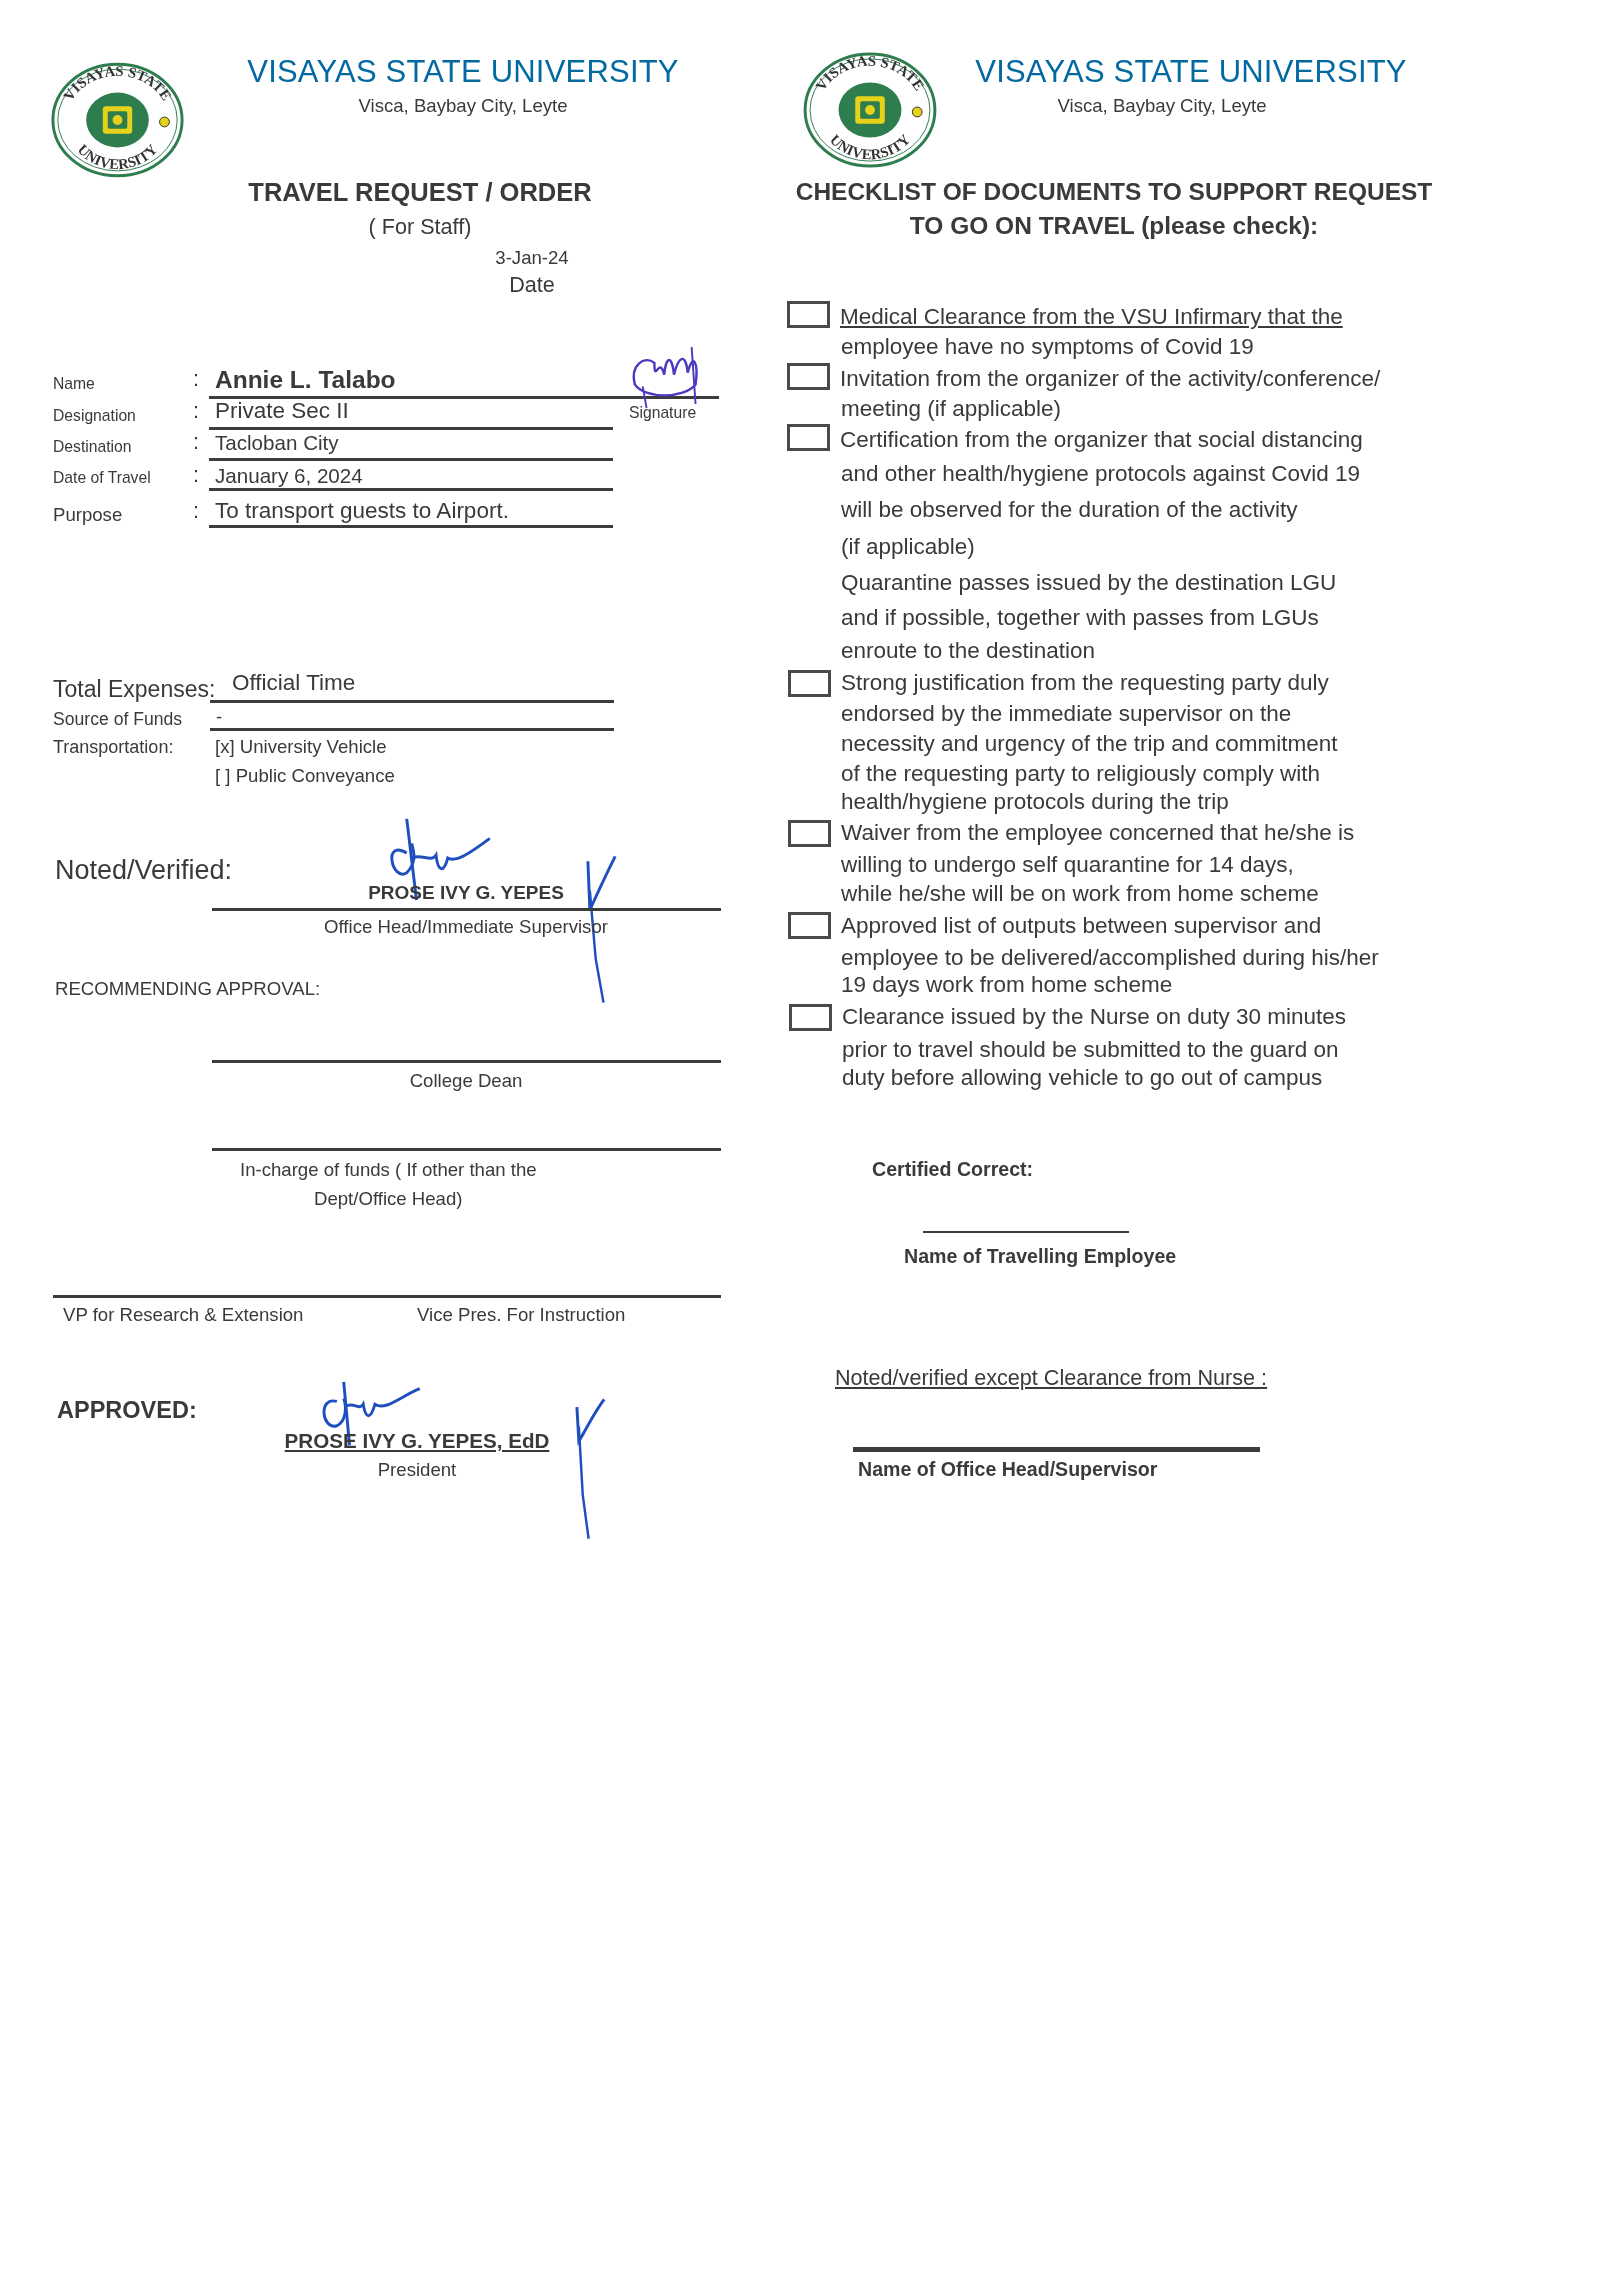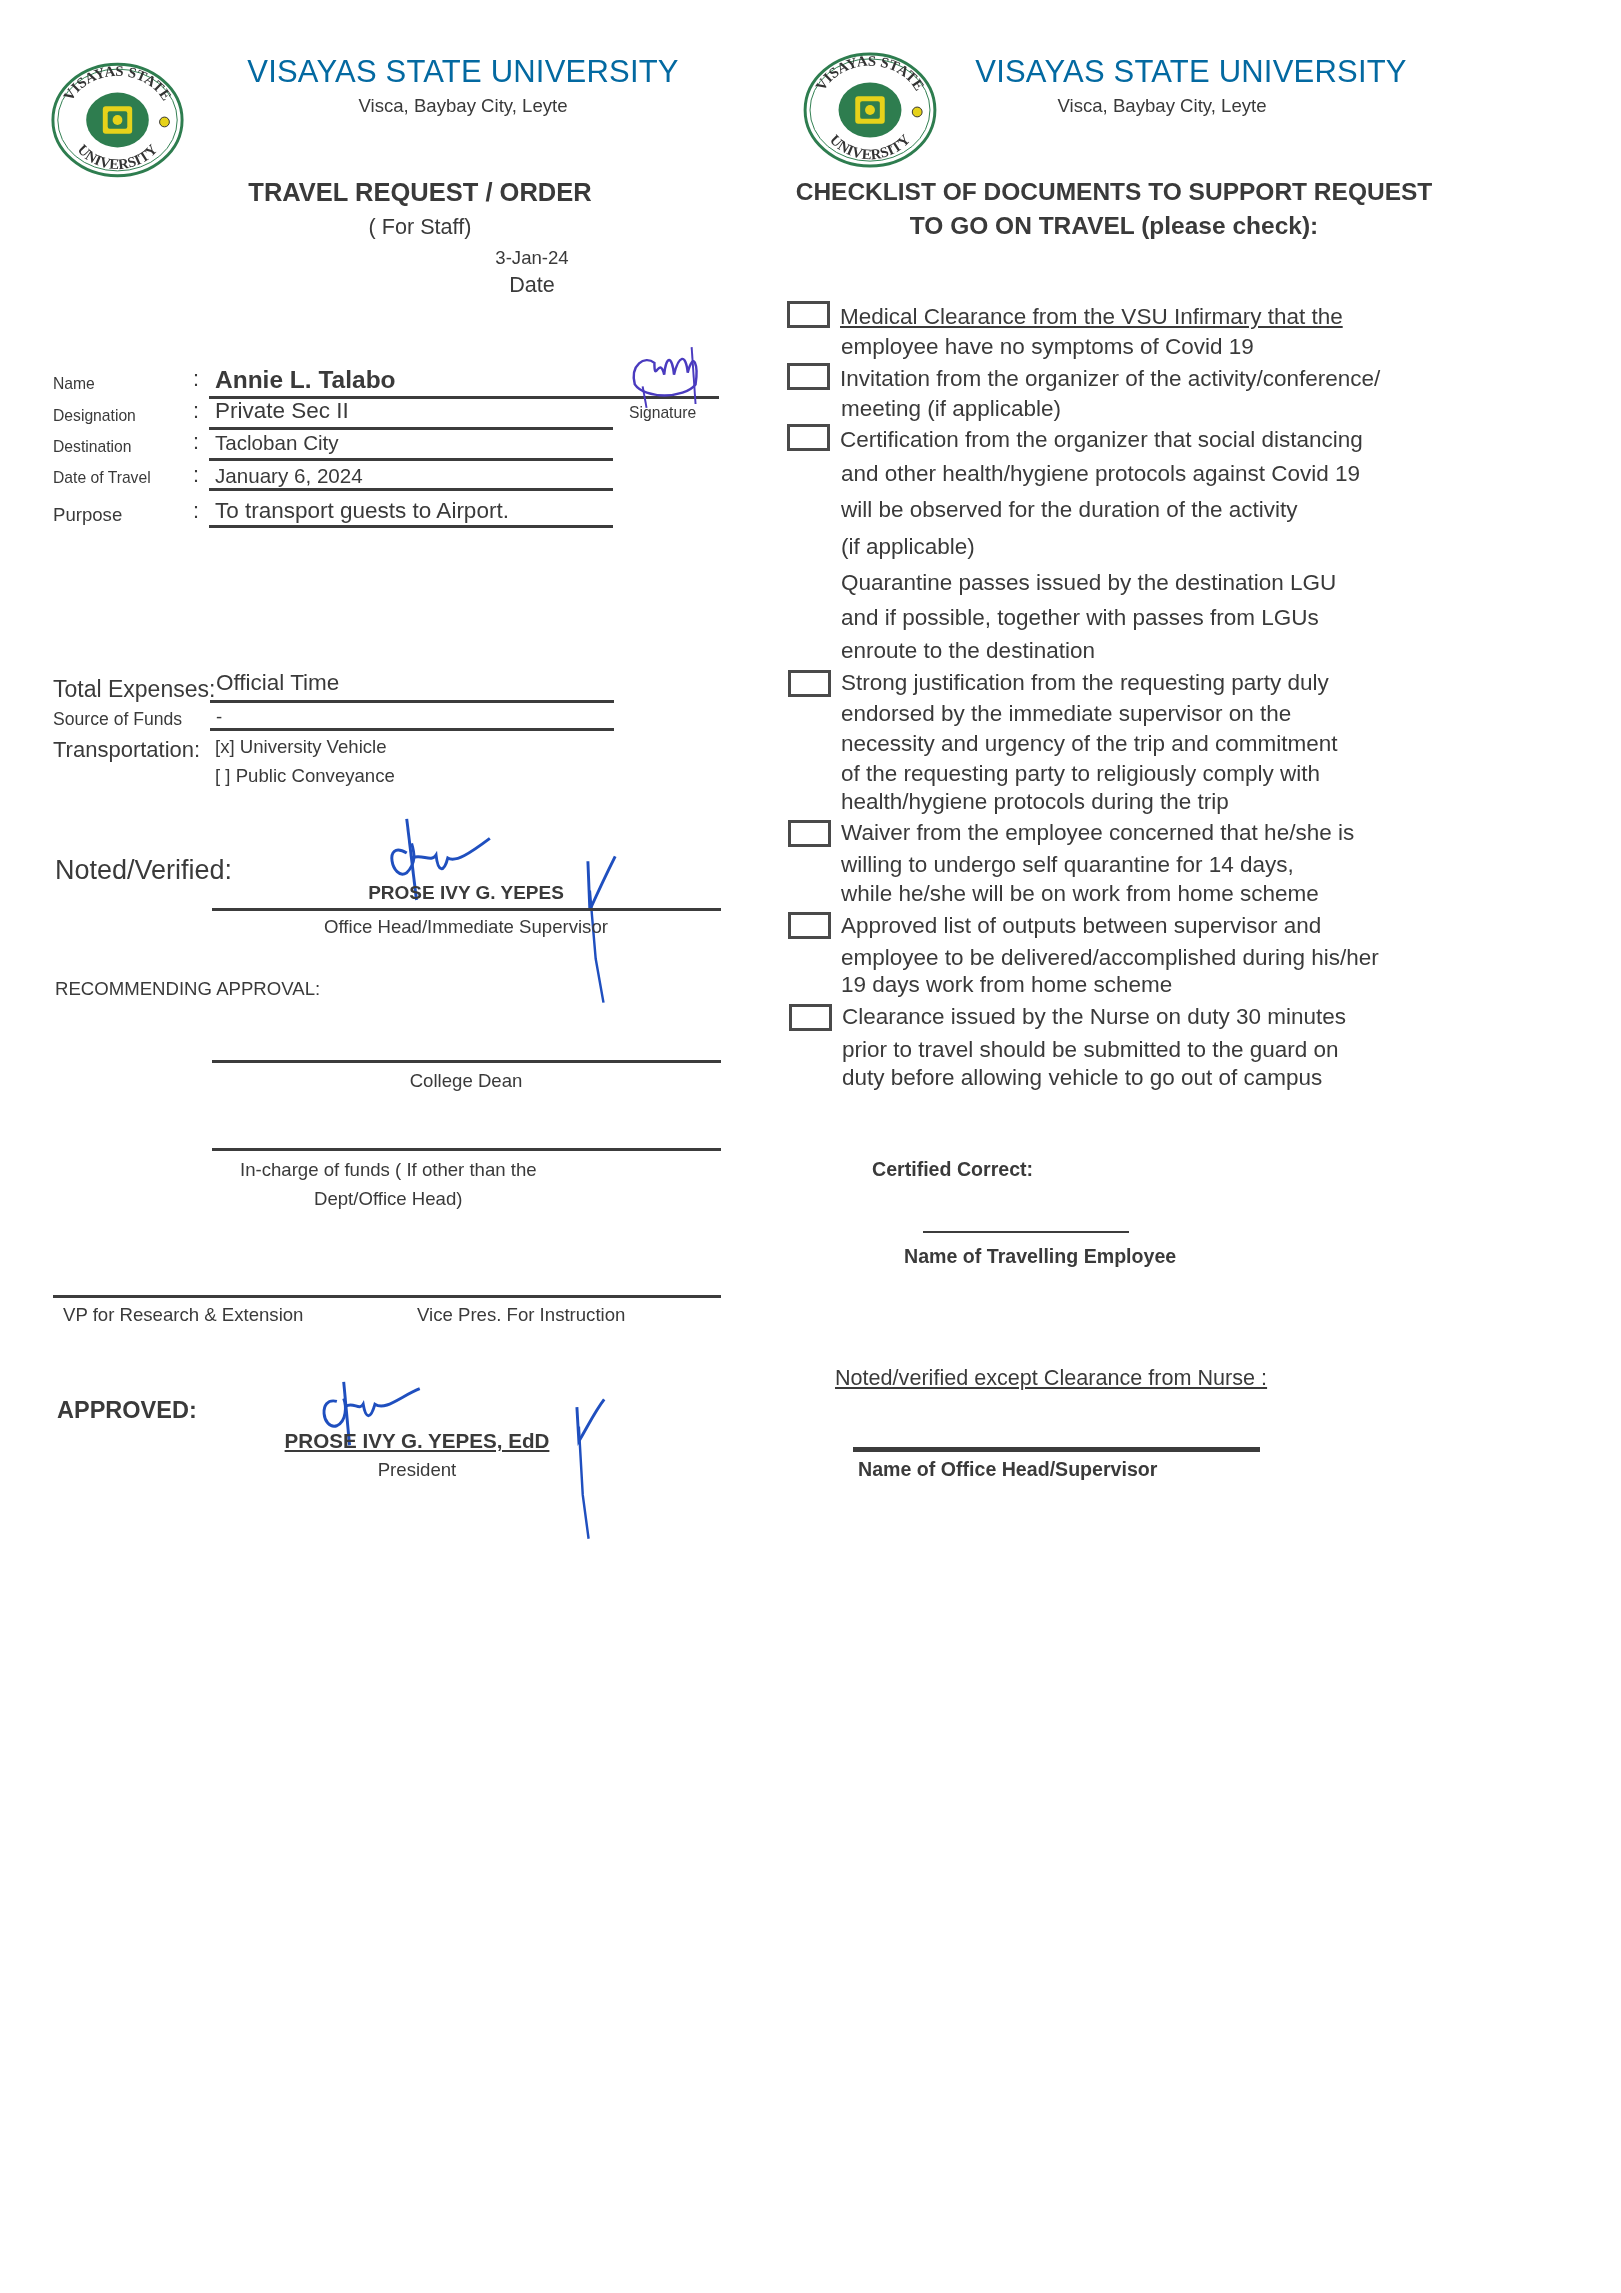--- a/index.html
+++ b/index.html
@@ -102,28 +102,28 @@
   </div>
 
   <svg class="sig" style="left:625px;top:345px;width:98px;height:69px;" viewBox="0 0 100 70">
     <path d="M10 40 C 5 20, 20 10, 30 18 C 30 40, 35 10, 40 30 C 42 10, 48 10, 50 30 C 55 10, 62 8, 64 28 C 70 5, 75 20, 72 40 C 60 55, 20 55, 10 40 Z" fill="none" stroke="#4a3bbf" stroke-width="2.5"></path>
     <path d="M68 2 L 72 60" stroke="#4a3bbf" stroke-width="2"></path>
     <path d="M18 42 L 22 64" stroke="#4a3bbf" stroke-width="2"></path>
   </svg>
   <div class="abs lbl-sm" style="left:629px;top:404px;">Signature</div>
 
   <div class="abs lbl-sm" style="left:53px;top:676px;font-size:23px;">Total Expenses:</div>
-  <div class="abs val" style="left:216px;top:670px;">Official Time</div>
+  <div class="abs val" style="left:232px;top:670px;">Official Time</div>
   <div class="hline" style="left:210px;top:700px;width:404px;"></div>
 
   <div class="abs lbl-sm" style="left:53px;top:709px;font-size:17.6px;">Source of Funds</div>
   <div class="abs lbl" style="left:216px;top:706px;">-</div>
   <div class="hline" style="left:210px;top:728px;width:404px;"></div>
 
-  <div class="abs lbl-sm" style="left:53px;top:737px;font-size:22px;">Transportation:</div>
+  <div class="abs lbl-sm" style="left:53px;top:737px;font-size:18px;">Transportation:</div>
   <div class="abs lbl" style="left:215px;top:736px;">
     <span>[x]</span>
     <span>University Vehicle</span>
   </div>
   <div class="abs lbl" style="left:215px;top:765px;">
     <span>[  ]</span>
     <span>Public Conveyance</span>
   </div>
 
   <div class="abs" style="left:55px;top:855px;font-size:27px;">Noted/Verified:</div>

